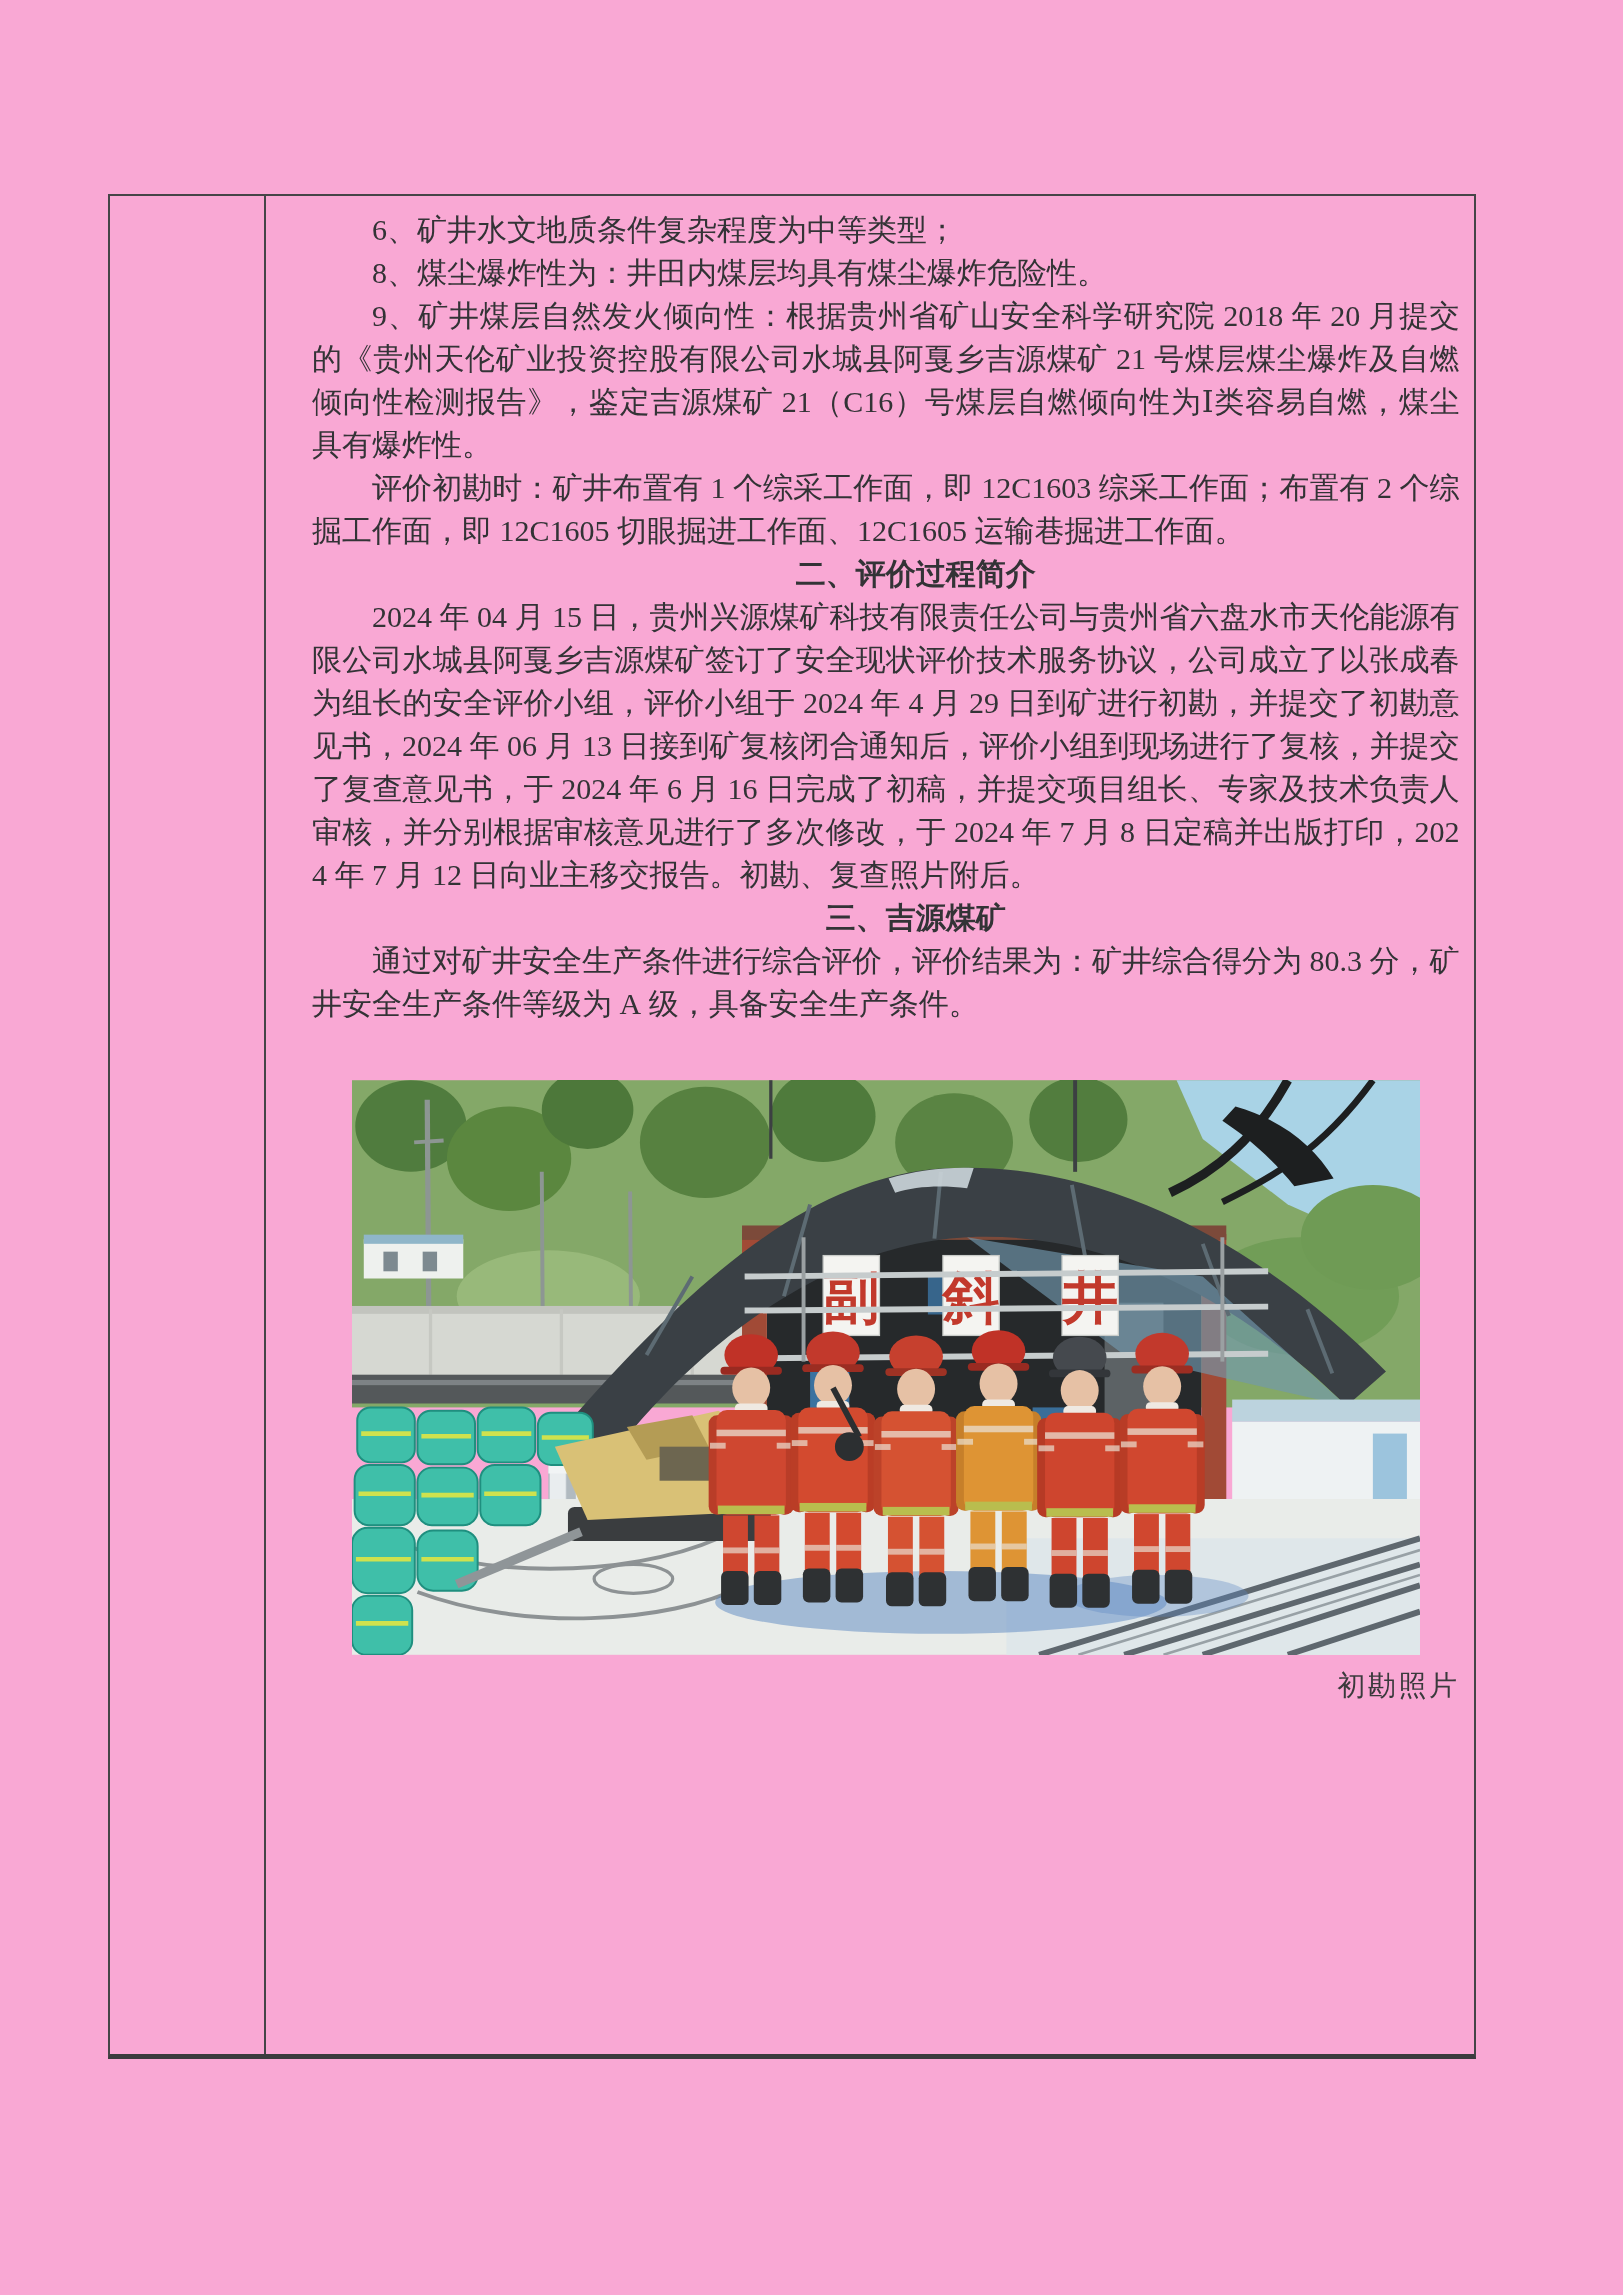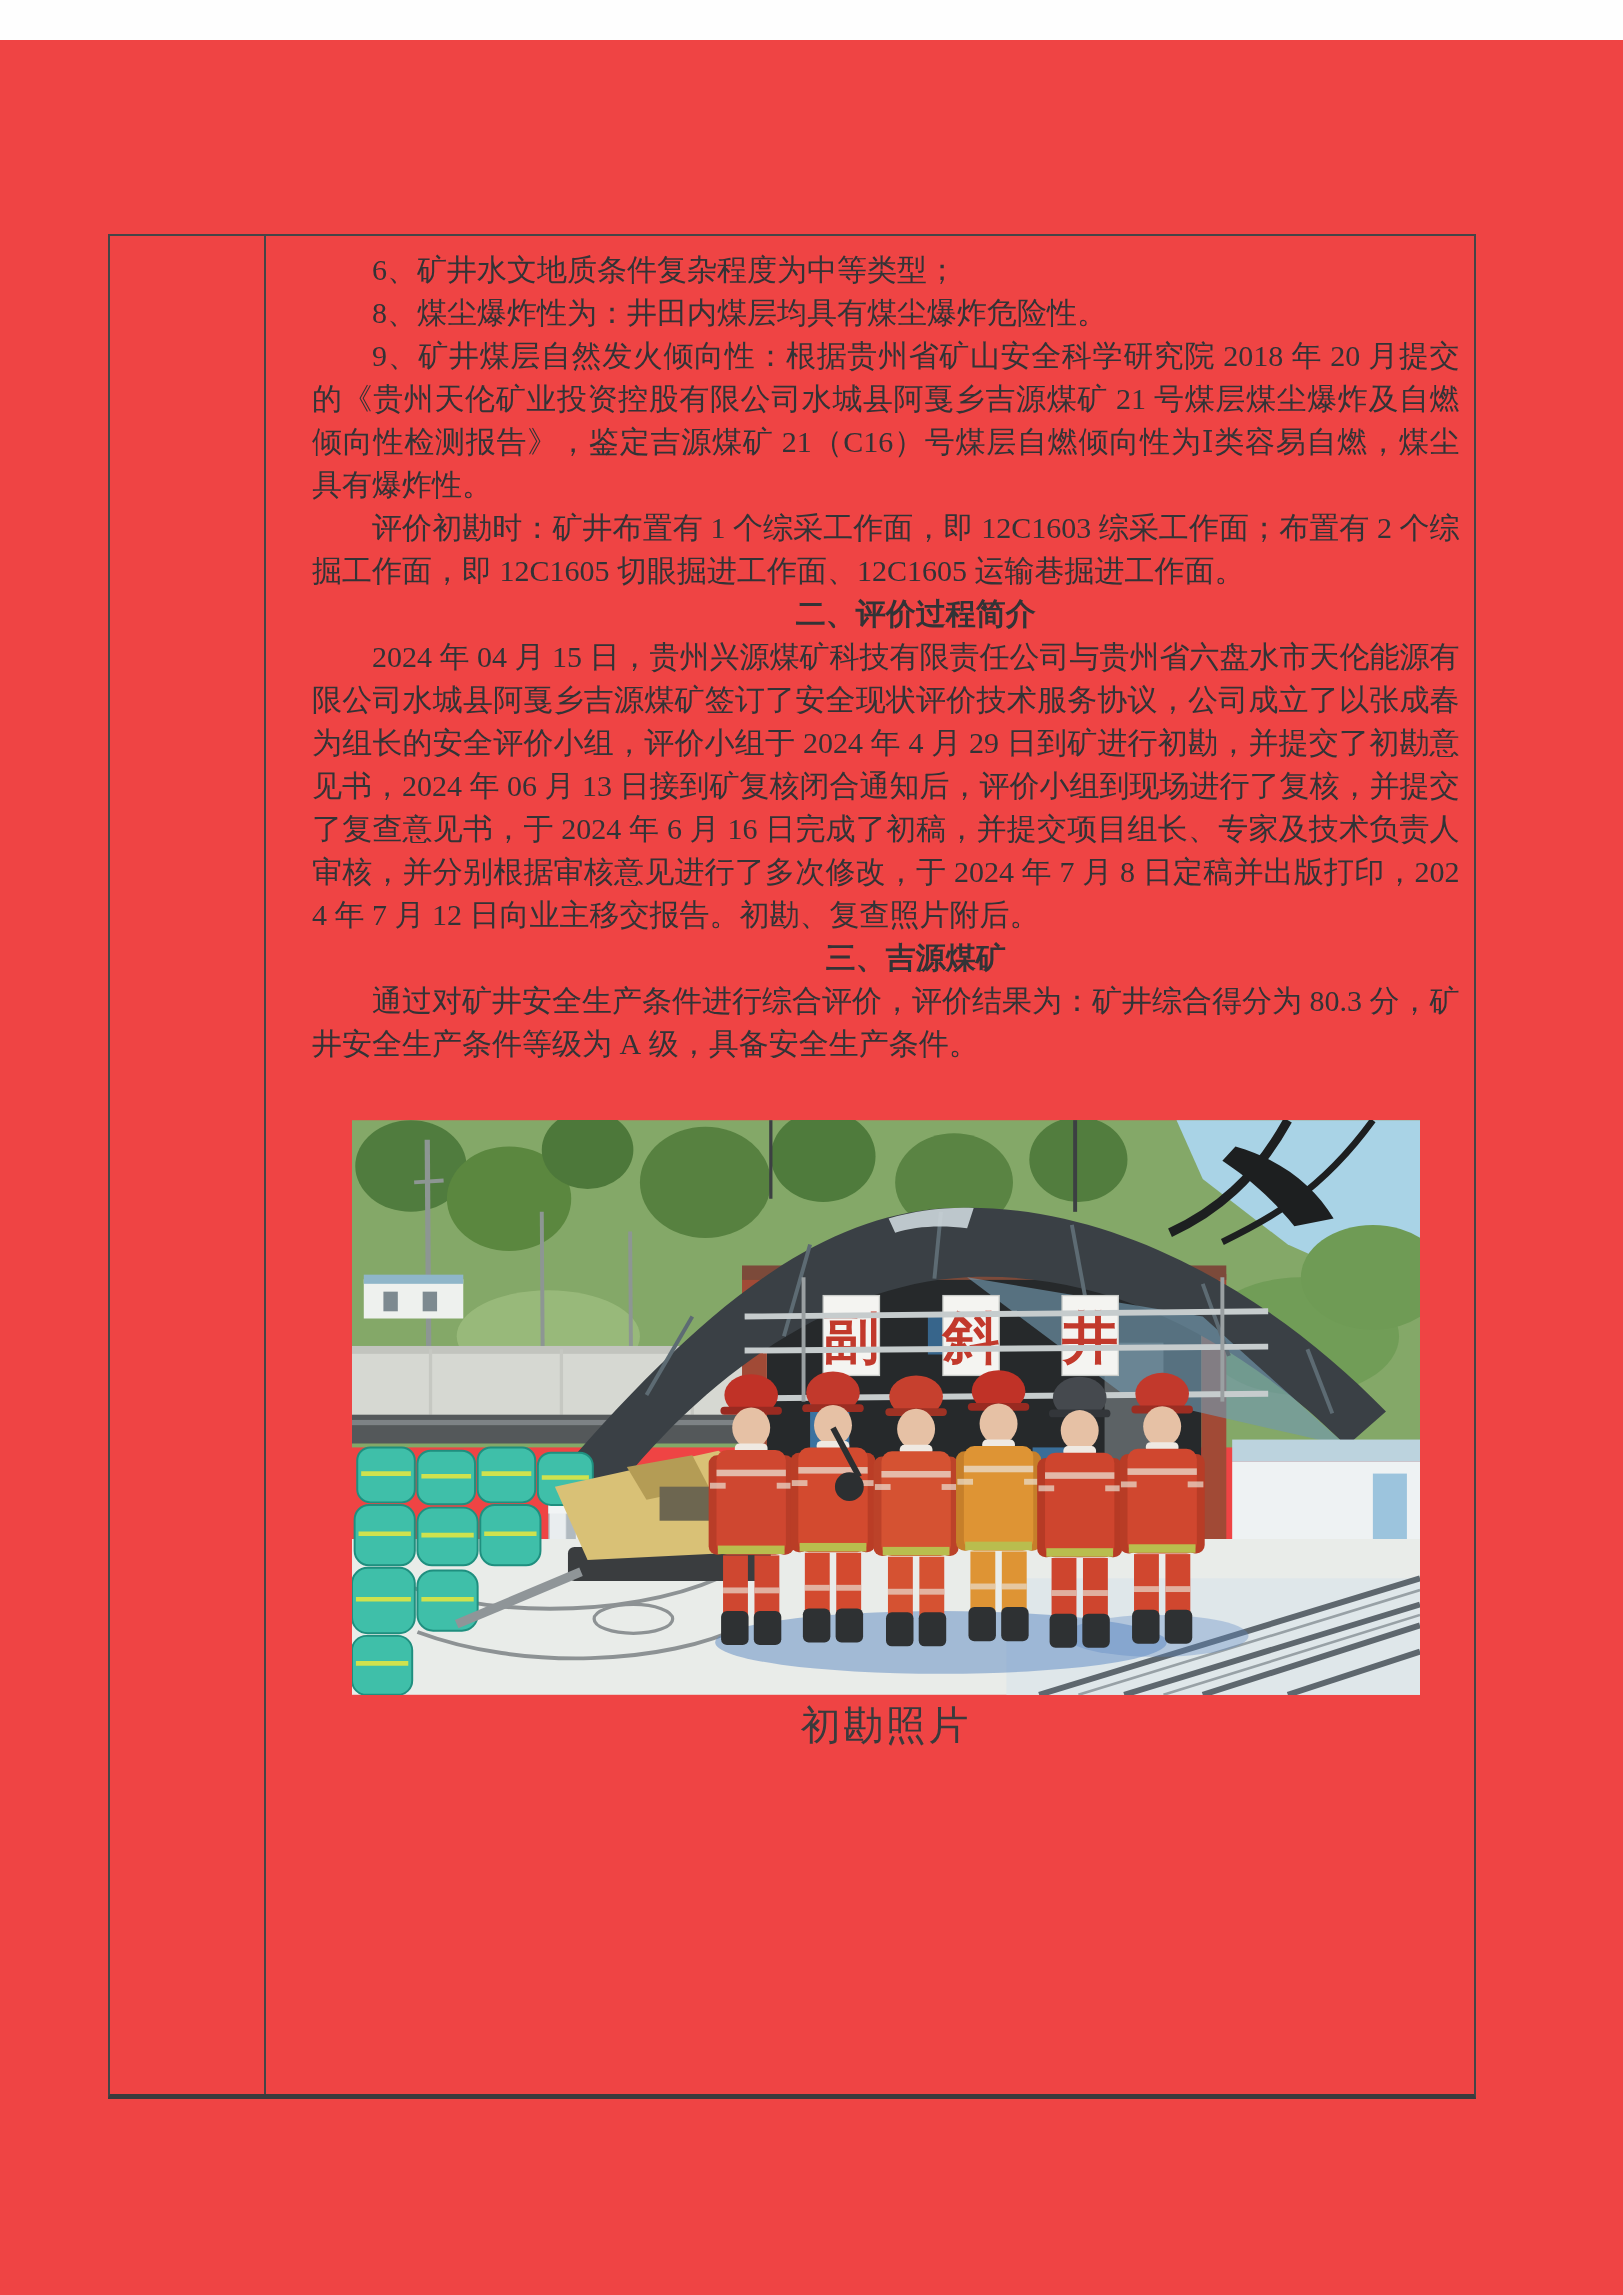--- a/index.html
+++ b/index.html
@@ -1,30 +1,30 @@
 <!DOCTYPE html>
 <html style="font-size:10.5px"><head>
 <meta charset="utf-8">
 <style>
   html,body{margin:0;padding:0;}
   body{width:1623px;height:2295px;background:#fefefe;position:relative;
        font-family:"Liberation Serif","DejaVu Serif",serif;}
-  .page{position:absolute;inset:0;background:#ef4444;margin-top:40px;}
+  .page{position:absolute;inset:0;background:#f9a8d4;}
   .doc-table{position:absolute;left:108px;top:194px;width:1368px;height:1865px;
      box-sizing:border-box;border:2.6px solid #454547;border-bottom-width:5.9px;
      border-bottom-color:#3b3b3d;display:flex;}
   .row-header-cell{width:156px;box-sizing:border-box;border-right:2.6px solid #454547;}
   .content-cell{flex:1;box-sizing:border-box;padding:11.8px 14.4px 0 46px;
      font-size:30px;line-height:43px;color:#333336;}
   .para{margin:0;text-indent:2em;text-align:justify;
         font-kerning:none;word-break:break-all;}
   .heading{margin:0;text-indent:2em;font-weight:bold;text-align:center;}
   .photo-wrap{width:1068px;height:575px;margin:55px auto 0 auto;position:relative;}
   .photo-wrap svg{display:block;width:1068px;height:575px;}
-  .photo-caption{margin-top:9.2px;text-align:center;font-size:40px;color:#3a3a3c;
+  .photo-caption{margin-top:9.2px;text-align:right;font-size:28px;color:#3a3a3c;
         letter-spacing:2.6px;}
   .sign-char{font-family:"Liberation Serif","DejaVu Serif",serif;font-weight:bold;}
 </style>
 </head>
 <body>
 
 <div class="page">
   <div class="doc-table">
     <div class="row-header-cell"></div>
     <div class="content-cell">

